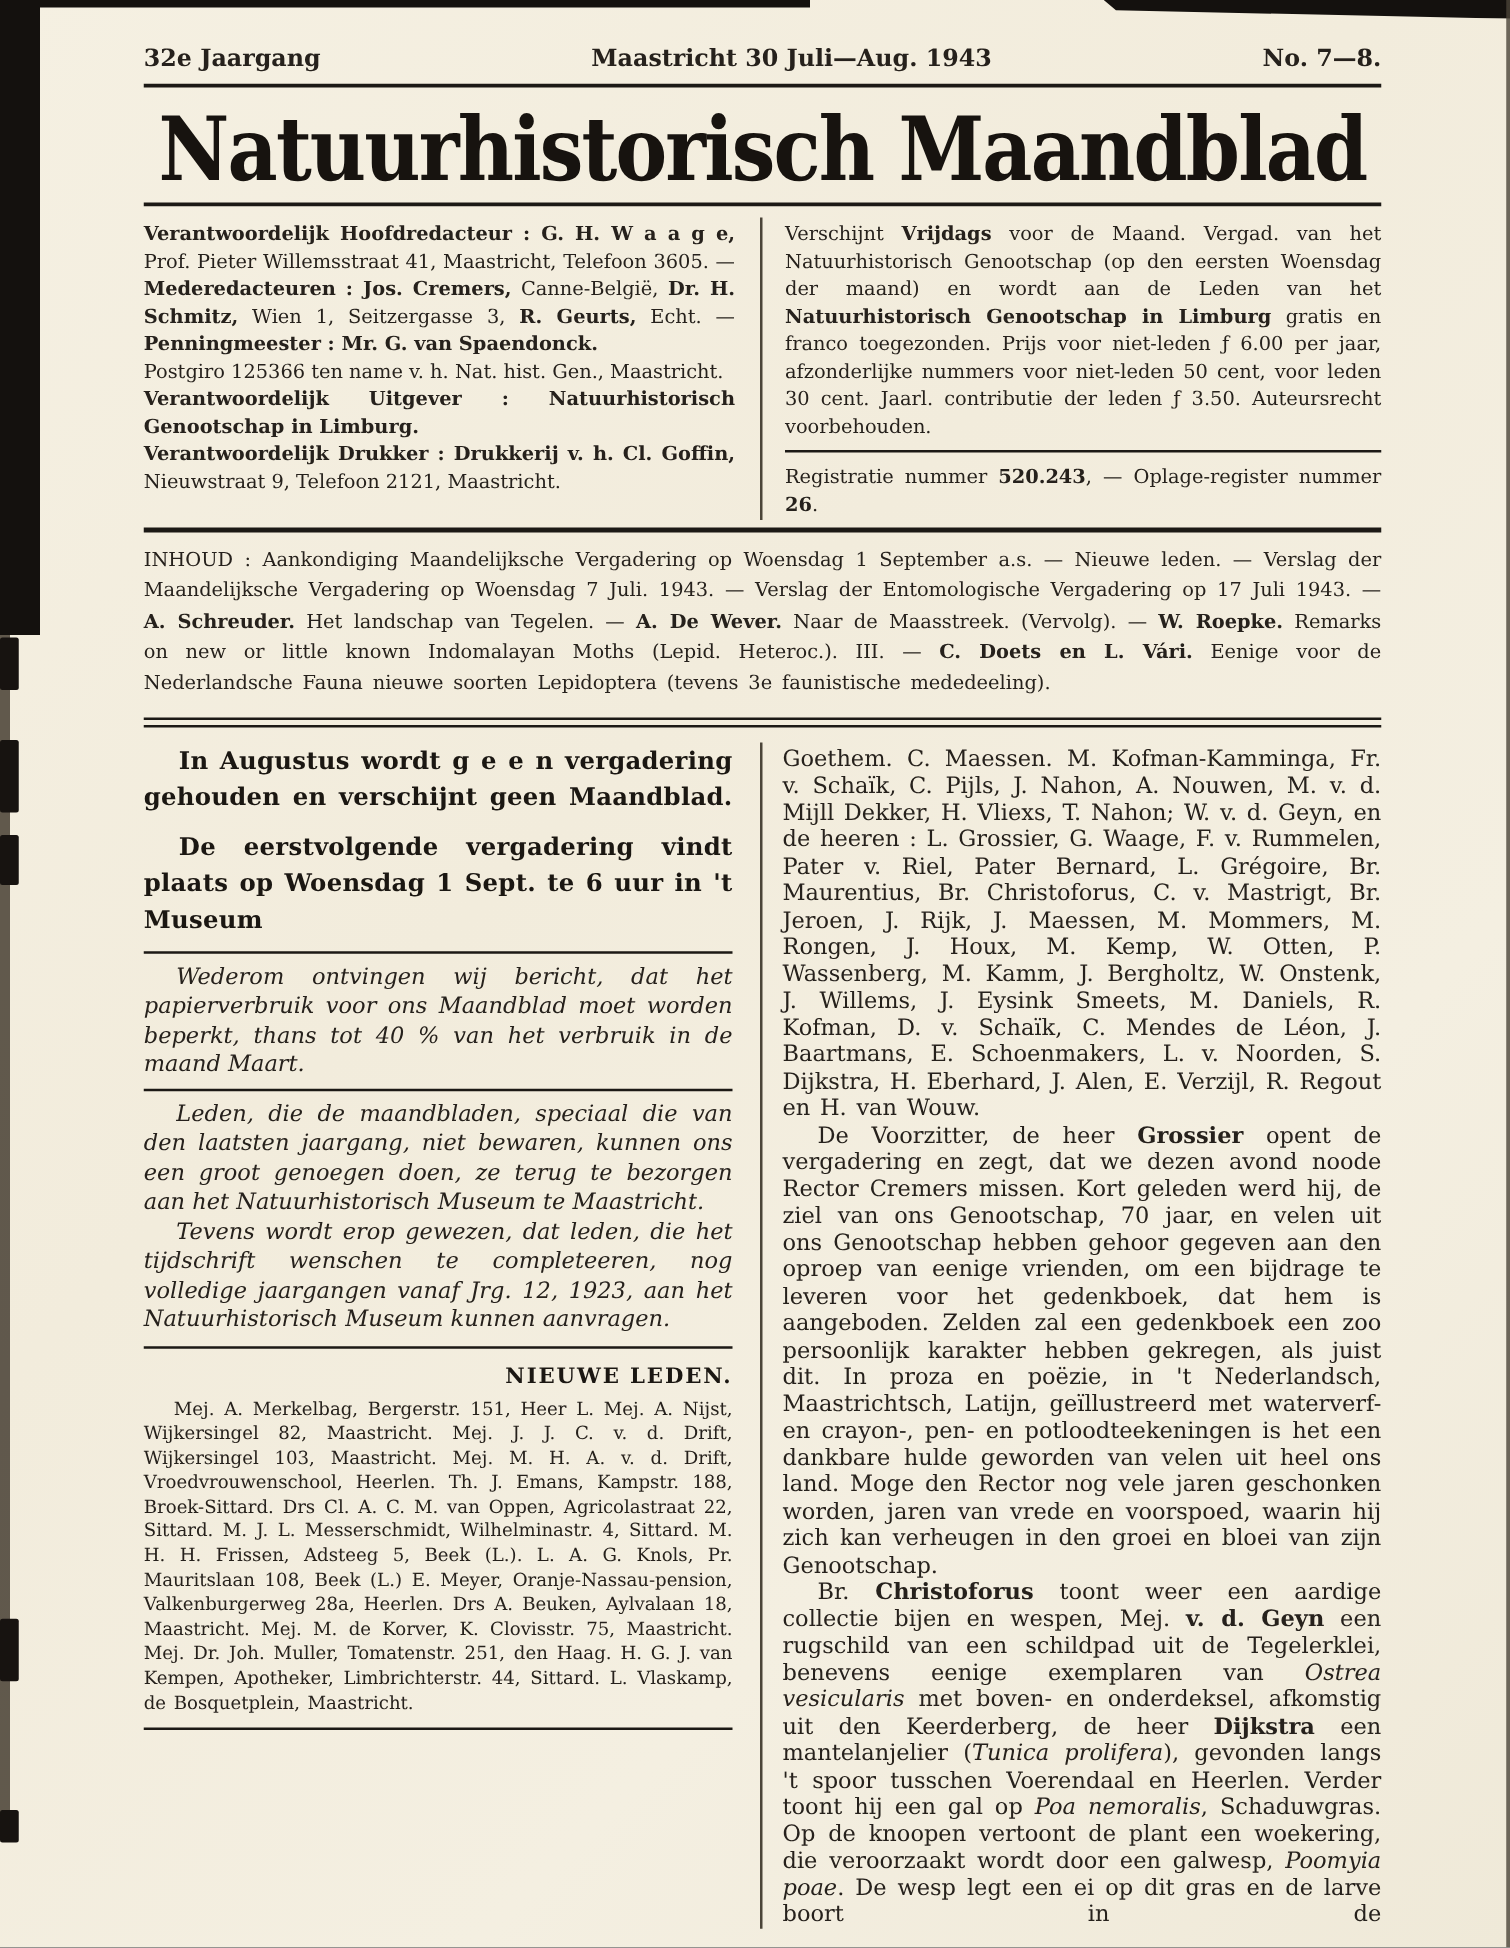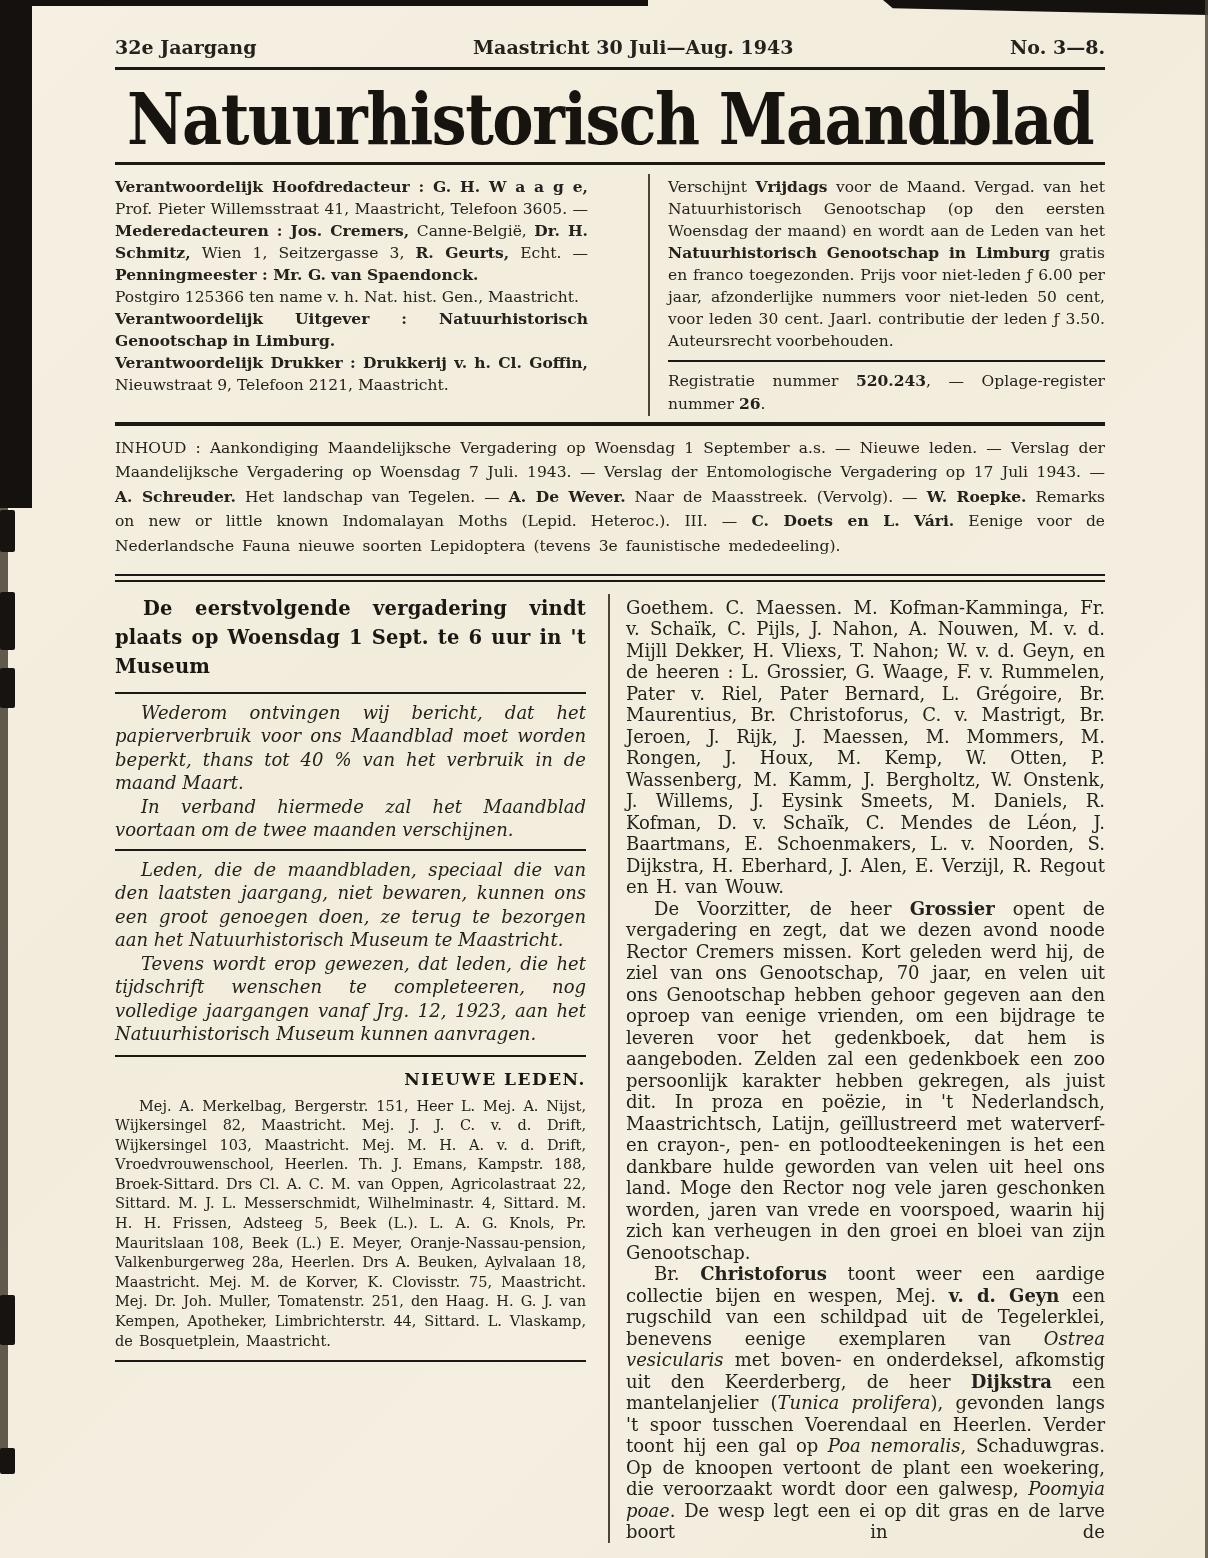--- a/index.html
+++ b/index.html
@@ -36,21 +36,21 @@
   .rule-masthead{margin-top:6px;border-top-width:4px;}
   .rule-double{height:4px;border-top:2px solid #1c1915;border-bottom:2px solid #1c1915;margin-top:6px;}
 
   .title{
     text-align:center;font-weight:bold;font-size:62px;letter-spacing:-1.5px;
     white-space:nowrap;transform:scaleY(1.14);transform-origin:50% 20%;
     margin-top:10px;color:#17130f;
   }
   .subtitle{text-align:center;font-weight:bold;font-size:23px;margin-top:6px;color:#1b1712;}
 
-  .masthead{display:grid;grid-template-columns:493px 1fr;margin-top:9px;gap:40px;}
+  .masthead{display:grid;grid-template-columns:493px 1fr;margin-top:9px;}
   .mh-left{padding:2px 20px 0 0;font-size:15.5px;line-height:22px;text-align:justify;}
   .mh-right{border-left:2px solid #4b4539;padding:2px 0 0 18px;font-size:15.5px;line-height:21.8px;text-align:justify;}
   .mh-left p,.mh-right p{margin:0;}
   .mh-rule{margin-top:8px;margin-bottom:8px;}
 
   .inhoud{font-size:15.5px;line-height:24.4px;text-align:justify;margin-top:10px;word-spacing:3px;}
 
   .cols{display:grid;grid-template-columns:493px 1fr;margin-top:12px;}
   .col-l{padding:0 22px 0 0;}
   .col-r{border-left:2px solid #4b4539;padding:3px 0 0 16px;}
@@ -86,21 +86,21 @@
   <div class="blob" style="top:668px;height:40px;"></div>
   <div class="blob" style="top:1295px;height:50px;"></div>
   <div class="blob" style="top:1448px;height:26px;"></div>
   <div class="art-right-line art"></div>
 
   <div class="content">
 
     <div class="hdr-row">
       <span>32e Jaargang</span>
       <span>Maastricht 30 Juli—Aug. 1943</span>
-      <span>No. 3—8.</span>
+      <span>No. 7—8.</span>
     </div>
     <hr class="rule rule-hdr">
 
     <div class="title">Natuurhistorisch Maandblad</div>
     <hr class="rule rule-sub">
 
     <div class="masthead">
       <div class="mh-left">
         <p><span class="b">Verantwoordelijk Hoofdredacteur :  </span><span class="b">G.  H.  W a a g e,</span><span> Prof. Pieter Willemsstraat 41, Maastricht, Telefoon 3605.  —  </span><span class="b">Mederedacteuren :  Jos. Cremers,</span><span> Canne-België, </span><span class="b">Dr. H. Schmitz,</span><span> Wien 1, Seitzergasse 3, </span><span class="b">R. Geurts,</span><span> Echt.  —  </span><span class="b">Penningmeester :  Mr.  G.  van  Spaendonck.</span></p>
         <p>Postgiro 125366 ten name v. h. Nat. hist. Gen., Maastricht.</p>
@@ -114,24 +114,24 @@
       </div>
     </div>
     <hr class="rule rule-masthead">
 
     <p class="inhoud"><span>INHOUD : Aankondiging Maandelijksche Vergadering op Woensdag 1 September a.s. — Nieuwe leden. — Verslag der Maandelijksche Vergadering op Woensdag 7 Juli. 1943. — Verslag der Entomologische Vergadering op 17 Juli 1943. — </span><span class="b">A. Schreuder.</span><span> Het landschap van Tegelen. — </span><span class="b">A. De Wever.</span><span> Naar de Maasstreek. (Vervolg). — </span><span class="b">W. Roepke.</span><span> Remarks on new or little known Indomalayan Moths (Lepid. Heteroc.). III. — </span><span class="b">C. Doets en L. Vári.</span><span> Eenige voor de Nederlandsche Fauna nieuwe soorten Lepidoptera (tevens 3e faunistische mededeeling).</span></p>
     <div class="rule-double"></div>
 
     <div class="cols">
 
       <div class="col-l">
+        <p class="announce">In Augustus wordt g e e n vergadering gehouden en verschijnt geen Maandblad.</p>
         <p class="announce">De eerstvolgende vergadering vindt plaats op Woensdag 1 Sept. te 6 uur in 't Museum</p>
         <hr class="colrule">
         <p class="notice">Wederom ontvingen wij bericht, dat het papierverbruik voor ons Maandblad moet worden beperkt, thans tot 40 % van het verbruik in de maand Maart.</p>
-        <p class="notice">In verband hiermede zal het Maandblad voortaan om de twee maanden verschijnen.</p>
         <hr class="colrule">
         <p class="notice">Leden, die de maandbladen, speciaal die van den laatsten jaargang, niet bewaren, kunnen ons een groot genoegen doen, ze terug te bezorgen aan het Natuurhistorisch Museum te Maastricht.</p>
         <p class="notice">Tevens wordt erop gewezen, dat leden, die het tijdschrift wenschen te completeeren, nog volledige jaargangen vanaf Jrg. 12, 1923, aan het Natuurhistorisch Museum kunnen aanvragen.</p>
         <hr class="colrule pad">
         <div class="sec-head">NIEUWE LEDEN.</div>
         <p class="members">Mej. A. Merkelbag, Bergerstr. 151, Heer L. Mej. A. Nijst, Wijkersingel 82, Maastricht. Mej. J. J. C. v. d. Drift, Wijkersingel 103, Maastricht. Mej. M. H. A. v. d. Drift, Vroedvrouwenschool, Heerlen. Th. J. Emans, Kampstr. 188, Broek-Sittard. Drs Cl. A. C. M. van Oppen, Agricolastraat 22, Sittard. M. J. L. Messerschmidt, Wilhelminastr. 4, Sittard. M. H. H. Frissen, Adsteeg 5, Beek (L.). L. A. G. Knols, Pr. Mauritslaan 108, Beek (L.) E. Meyer, Oranje-Nassau-pension, Valkenburgerweg 28a, Heerlen. Drs A. Beuken, Aylvalaan 18, Maastricht. Mej. M. de Korver, K. Clovisstr. 75, Maastricht. Mej. Dr. Joh. Muller, Tomatenstr. 251, den Haag. H. G. J. van Kempen, Apotheker, Limbrichterstr. 44, Sittard. L. Vlaskamp, de Bosquetplein, Maastricht.</p>
         <hr class="colrule pad">
 
       </div>
 

